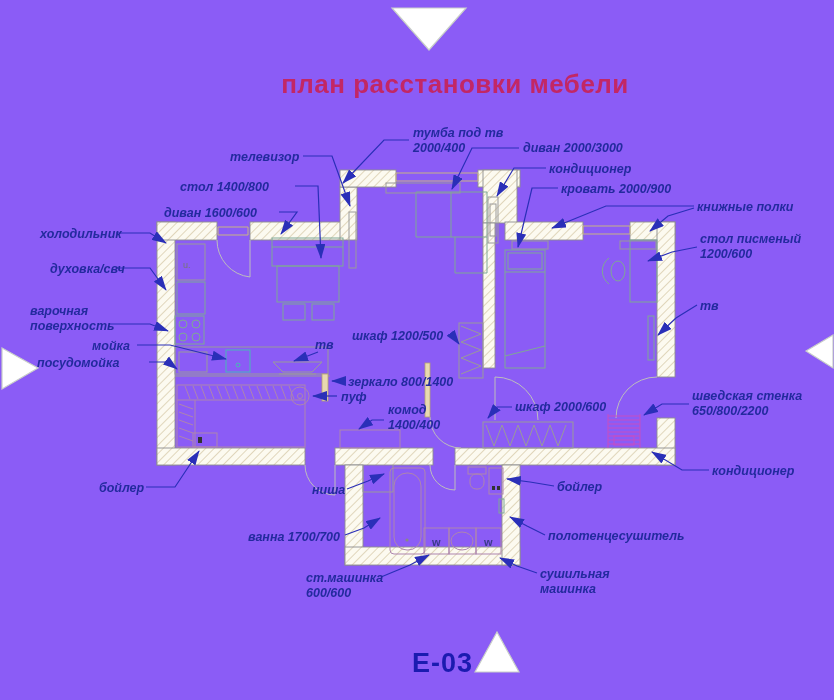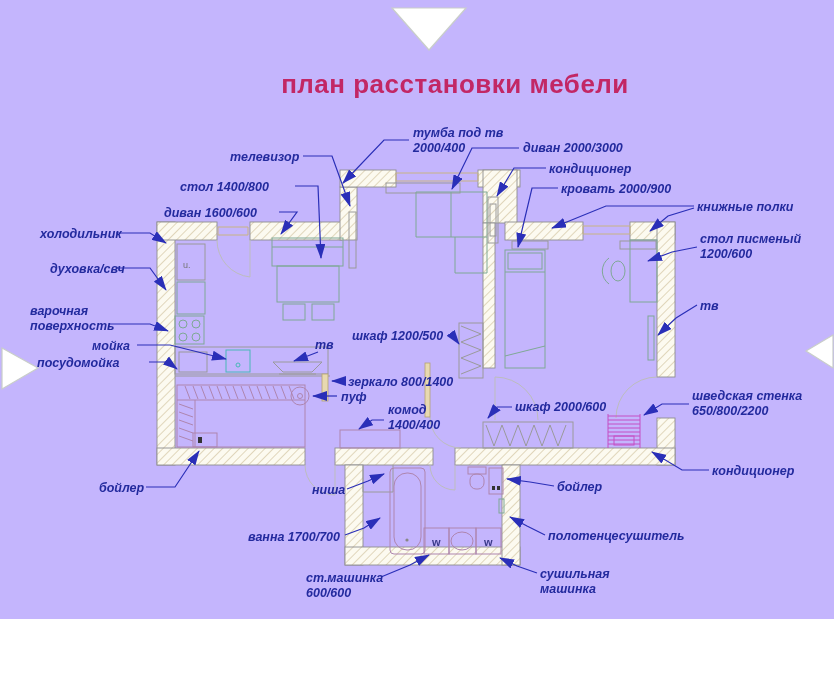--- a/index.html
+++ b/index.html
@@ -1,16 +1,16 @@
 <!DOCTYPE html>
 <html><head>
 <meta charset="utf-8">
 <style>
   html,body{margin:0;padding:0;background:#ffffff;}
-  .stage{position:relative;width:834px;height:619px;background:#c4b5fd;overflow:hidden;}
+  .stage{position:relative;width:834px;height:700px;background:#8b5cf6;overflow:hidden;}
   svg{display:block;}
   .wall{fill:url(#hatch);stroke:#8f8f8f;stroke-width:0.9;}
   .leader{fill:none;stroke:#2a2fb8;stroke-width:1.2;marker-end:url(#arr);}
   .lbl{font:italic 700 12.5px "Liberation Sans", sans-serif;fill:#232a9e;}
   .title-txt{font:800 26px "Liberation Sans", sans-serif;fill:#c22765;letter-spacing:.5px;}
   .sheet-txt{font:600 27px "Liberation Sans", sans-serif;fill:#1b1bb0;letter-spacing:1px;}
   .mark{font:700 11px "Liberation Sans", sans-serif;fill:#3a3a8a;}
   .tiny{font:400 9px "Liberation Sans", sans-serif;fill:#767676;}
   .fg{fill:none;stroke:#7fa895;stroke-width:1;}
   .fp{fill:none;stroke:#ae85ae;stroke-width:1;}

